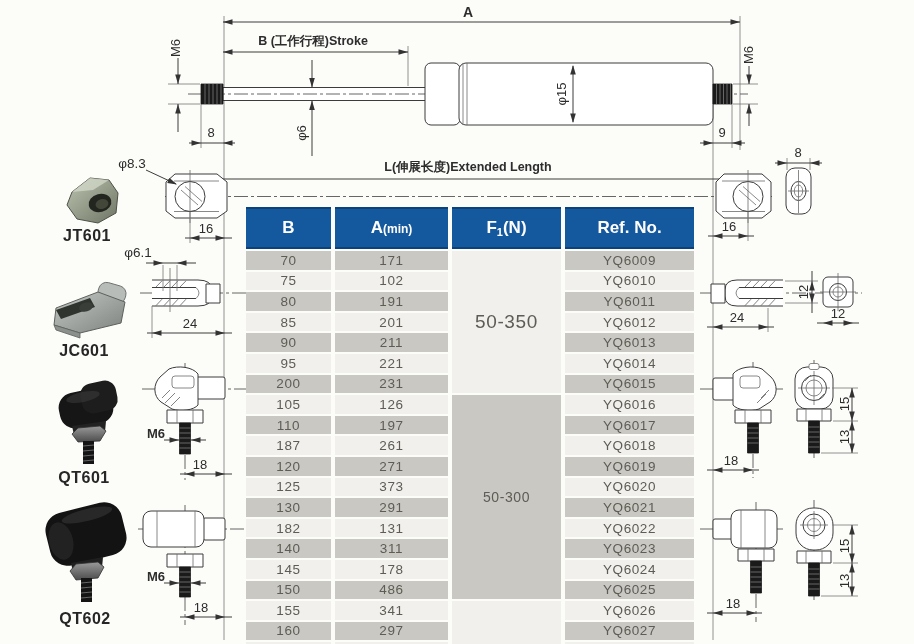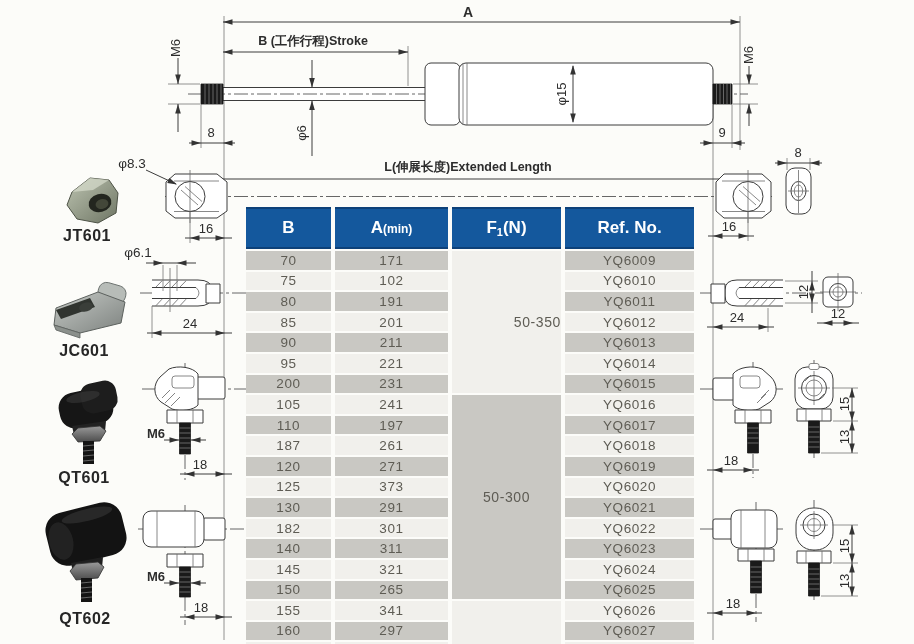--- a/index.html
+++ b/index.html
@@ -34,21 +34,21 @@
   }
   table.spec th .small{font-size:12px;font-weight:bold;}
   table.spec th .sub{font-size:11px;position:relative;top:3px;}
   table.spec td{
     text-align:center;vertical-align:middle;font-size:13.5px;height:18.6px;
     padding:0;color:var(--cell-text,#5e5c54);letter-spacing:.6px;
   }
   table.spec td.dark{background:var(--row-dark,#c9c8c3);}
   table.spec td.light{background:var(--row-light,#f1f0ec);}
   table.spec td.group-dark{background:var(--row-dark,#c9c8c3);font-size:14px;}
-  table.spec td.group-light{background:var(--row-light,#f1f0ec);font-size:14px;text-align:right;}
+  table.spec td.group-light{background:var(--row-light,#f1f0ec);font-size:19px;}
 </style>
 </head>
 <body>
 
 <div class="screen">
 
 <svg class="draw" width="914" height="644" viewBox="0 0 914 644">
   <defs>
     <g id="ar">
           <path class="arr" d="M0,0 L-9.5,-2.8 L-9.5,2.8 Z"></path>
@@ -522,21 +522,21 @@
             <td class="light">221</td>
             <td class="light">YQ6014</td>
           </tr>
           <tr>
             <td class="dark">200</td>
             <td class="dark">231</td>
             <td class="dark">YQ6015</td>
           </tr>
           <tr>
             <td class="light">105</td>
-            <td class="light">241</td>
+            <td class="light">126</td>
             <td class="group-dark" rowspan="10">50-300</td>
             <td class="light">YQ6016</td>
           </tr>
           <tr>
             <td class="dark">110</td>
             <td class="dark">197</td>
             <td class="dark">YQ6017</td>
           </tr>
           <tr>
             <td class="light">187</td>
@@ -553,36 +553,36 @@
             <td class="light">373</td>
             <td class="light">YQ6020</td>
           </tr>
           <tr>
             <td class="dark">130</td>
             <td class="dark">291</td>
             <td class="dark">YQ6021</td>
           </tr>
           <tr>
             <td class="light">182</td>
-            <td class="light">301</td>
+            <td class="light">131</td>
             <td class="light">YQ6022</td>
           </tr>
           <tr>
             <td class="dark">140</td>
             <td class="dark">311</td>
             <td class="dark">YQ6023</td>
           </tr>
           <tr>
             <td class="light">145</td>
-            <td class="light">321</td>
+            <td class="light">178</td>
             <td class="light">YQ6024</td>
           </tr>
           <tr>
             <td class="dark">150</td>
-            <td class="dark">265</td>
+            <td class="dark">486</td>
             <td class="dark">YQ6025</td>
           </tr>
           <tr>
             <td class="light">155</td>
             <td class="light">341</td>
             <td class="group-light" rowspan="3"></td>
             <td class="light">YQ6026</td>
           </tr>
           <tr>
             <td class="dark">160</td>

